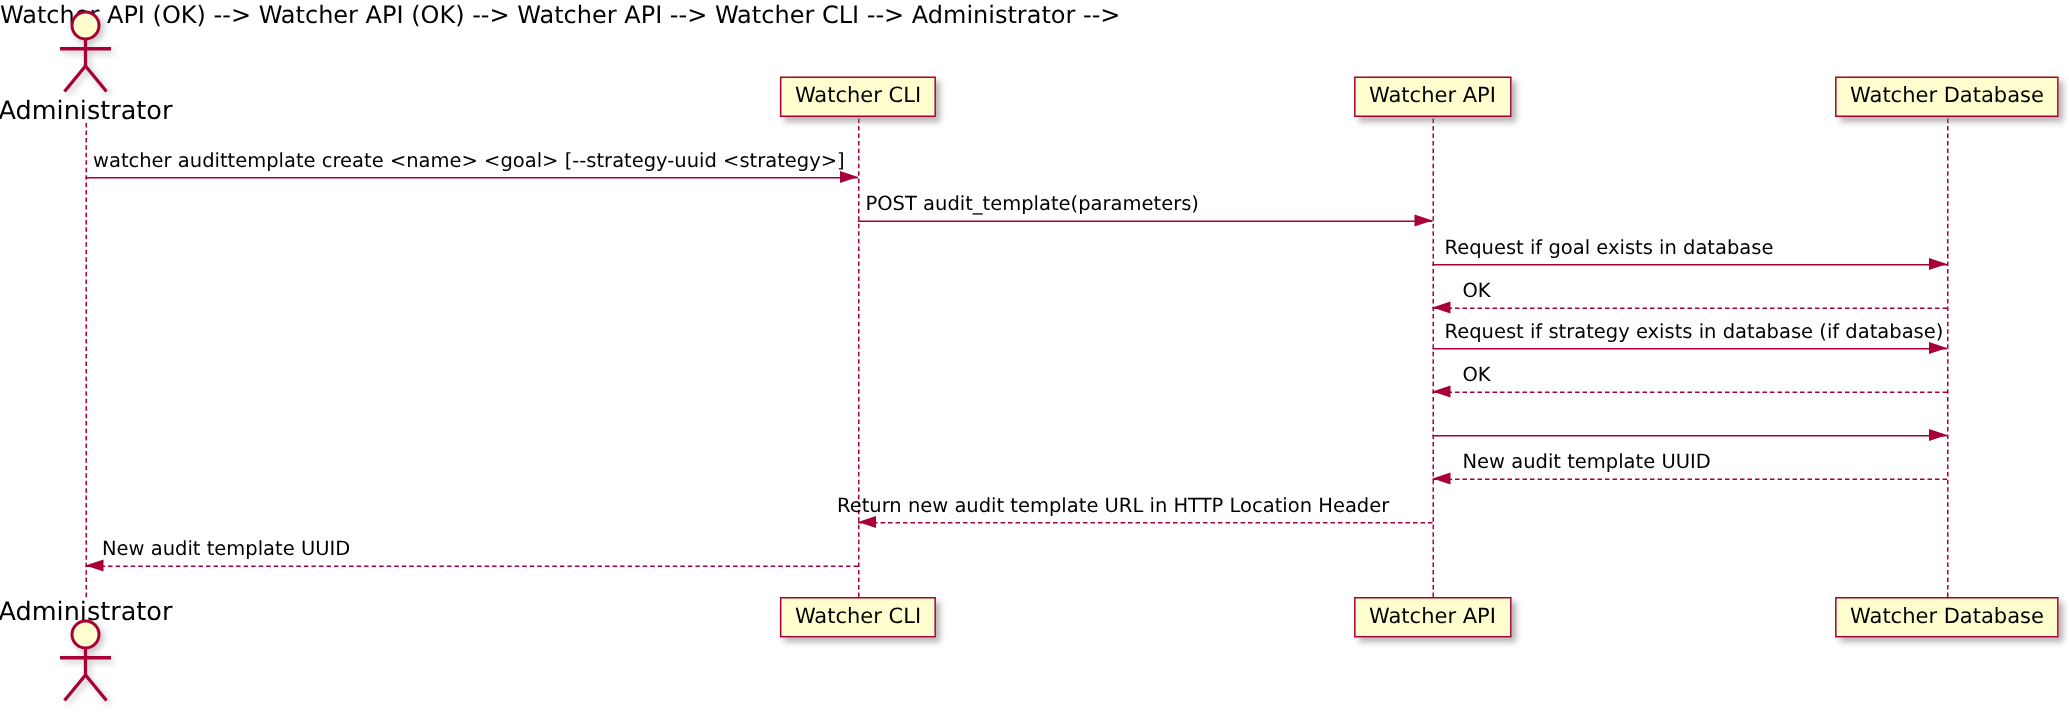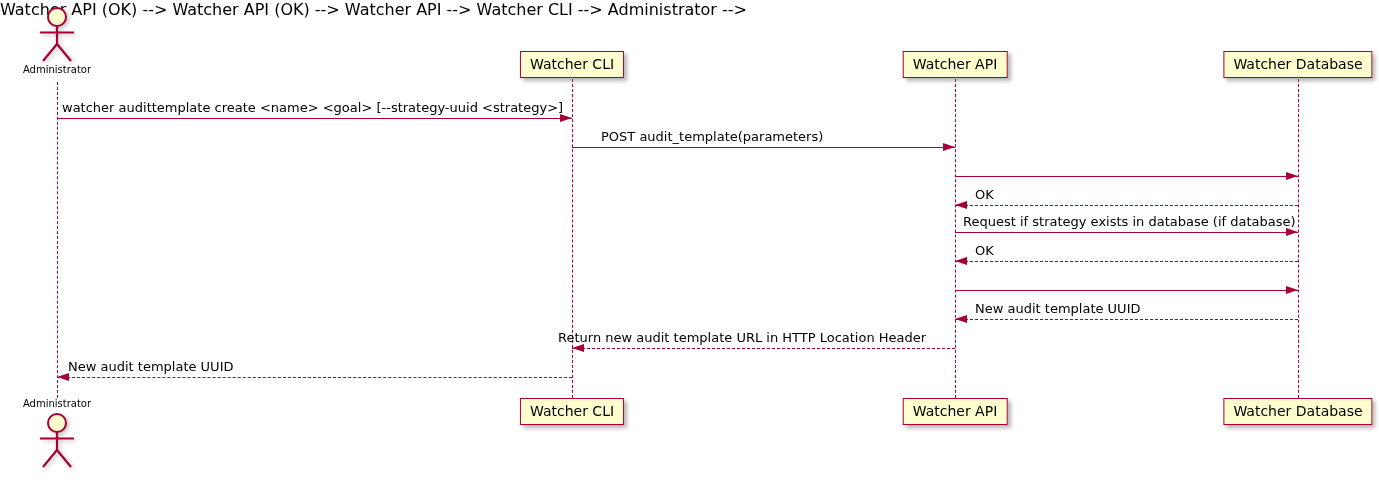--- a/index.html
+++ b/index.html
@@ -2,21 +2,21 @@
 <html><head>
 <meta charset="utf-8">
 <style>
   html,body{margin:0;padding:0;background:#fff;}
   .diagram{position:relative;width:1379px;height:483px;background:#ffffff;overflow:hidden;
            font-family:"DejaVu Sans",sans-serif;color:#000;}
   .lifeline{position:absolute;width:0;border-left:1px dashed #A80036;}
   .pbox{position:absolute;transform:translateX(-50%);background:#FEFECE;border:1.6px solid #A80036;
         padding:4px 9px 5px 9px;font-size:14px;line-height:16px;white-space:nowrap;
         box-shadow:3px 3px 4px rgba(120,120,120,0.55);}
-  .actor-label{position:absolute;transform:translateX(-50%);font-size:10px;white-space:nowrap;}
+  .actor-label{position:absolute;transform:translateX(-50%);font-size:17px;white-space:nowrap;}
   .actor-svg{position:absolute;filter:drop-shadow(2.5px 2.5px 2px rgba(120,120,120,0.45));}
   .msg-label{position:absolute;font-size:13px;line-height:15px;white-space:nowrap;}
   .msg-line{position:absolute;height:0;}
   .solid{border-top:1.4px solid #A80036;}
   .dashed{border-top:1.2px dashed #A80036;}
   .arrow{position:absolute;width:0;height:0;border-top:4.5px solid transparent;border-bottom:4.5px solid transparent;}
   .arrow-r{border-left:12px solid #A80036;}
   .arrow-l{border-right:12px solid #A80036;}
 </style>
 </head>
@@ -44,25 +44,26 @@
   <div class="pbox" style="left:572px;top:51px;">Watcher CLI</div>
   <div class="pbox" style="left:955px;top:51px;">Watcher API</div>
   <div class="pbox" style="left:1298px;top:51px;">Watcher Database</div>
 
   
   <div class="msg-label" style="left:62px;top:100px;">watcher audittemplate create &lt;name&gt; &lt;goal&gt; [--strategy-uuid &lt;strategy&gt;]</div>
   <div class="msg-line solid" style="left:57px;top:118px;width:515px;"></div>
   <div class="arrow arrow-r" style="left:560px;top:113.5px;"></div>
 
   
-  <div class="msg-label" style="left:601px;top:129px;">POST audit_template(parameters)</div>
+  <div class="msg-label" style="left:577px;top:129px;">POST audit_template(parameters)</div>
   <div class="msg-line solid" style="left:572px;top:147px;width:383px;"></div>
   <div class="arrow arrow-r" style="left:943px;top:142.5px;"></div>
 
   
+  <div class="msg-label" style="left:963px;top:158px;">Request if goal exists in database</div>
   <div class="msg-line solid" style="left:955px;top:176px;width:343px;"></div>
   <div class="arrow arrow-r" style="left:1286px;top:171.5px;"></div>
 
    Watcher API (OK) --&gt;
   <div class="msg-label" style="left:975px;top:187px;">OK</div>
   <div class="msg-line dashed" style="left:955px;top:205px;width:343px;"></div>
   <div class="arrow arrow-l" style="left:955px;top:200.5px;"></div>
 
   
   <div class="msg-label" style="left:963px;top:214px;">Request if strategy exists in database (if database)</div>

